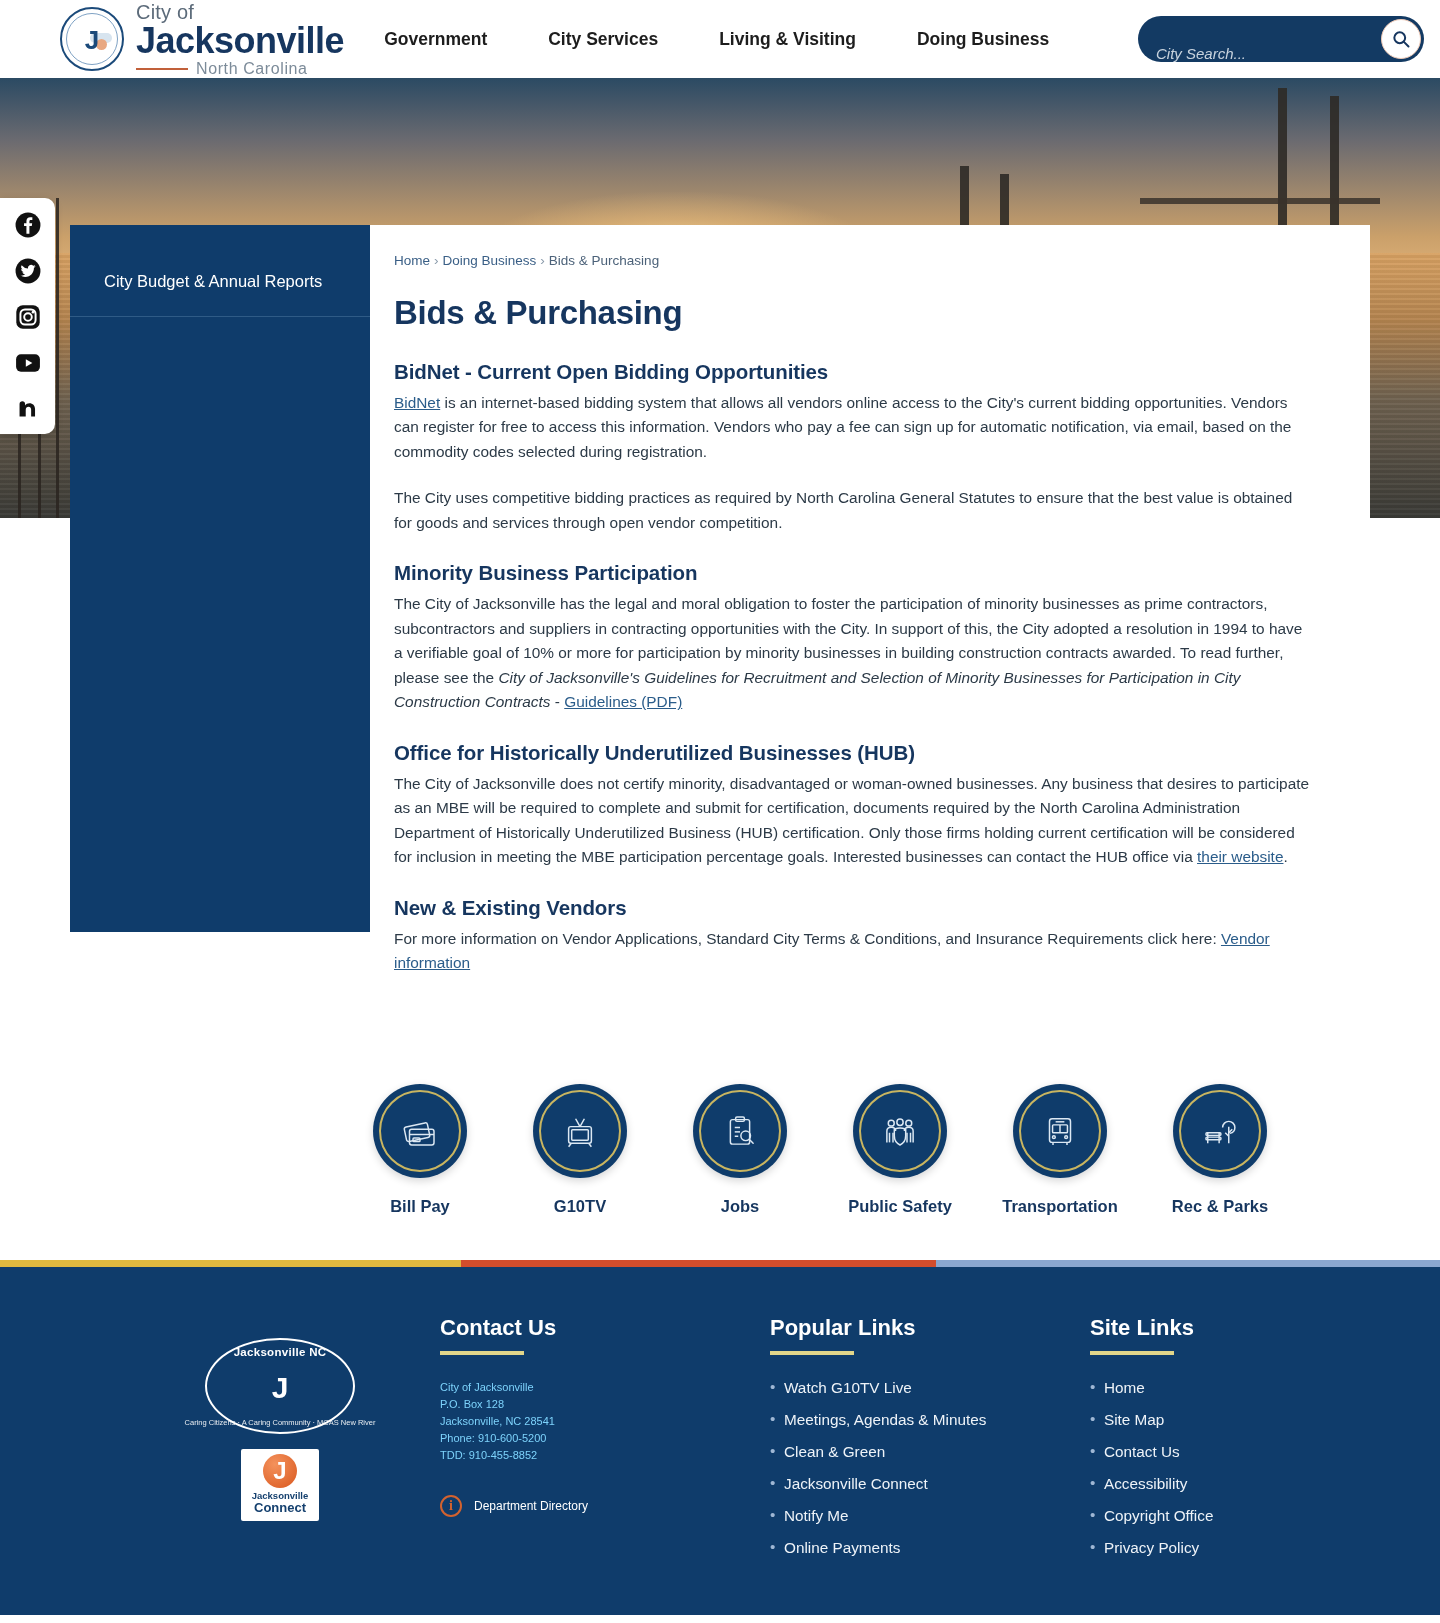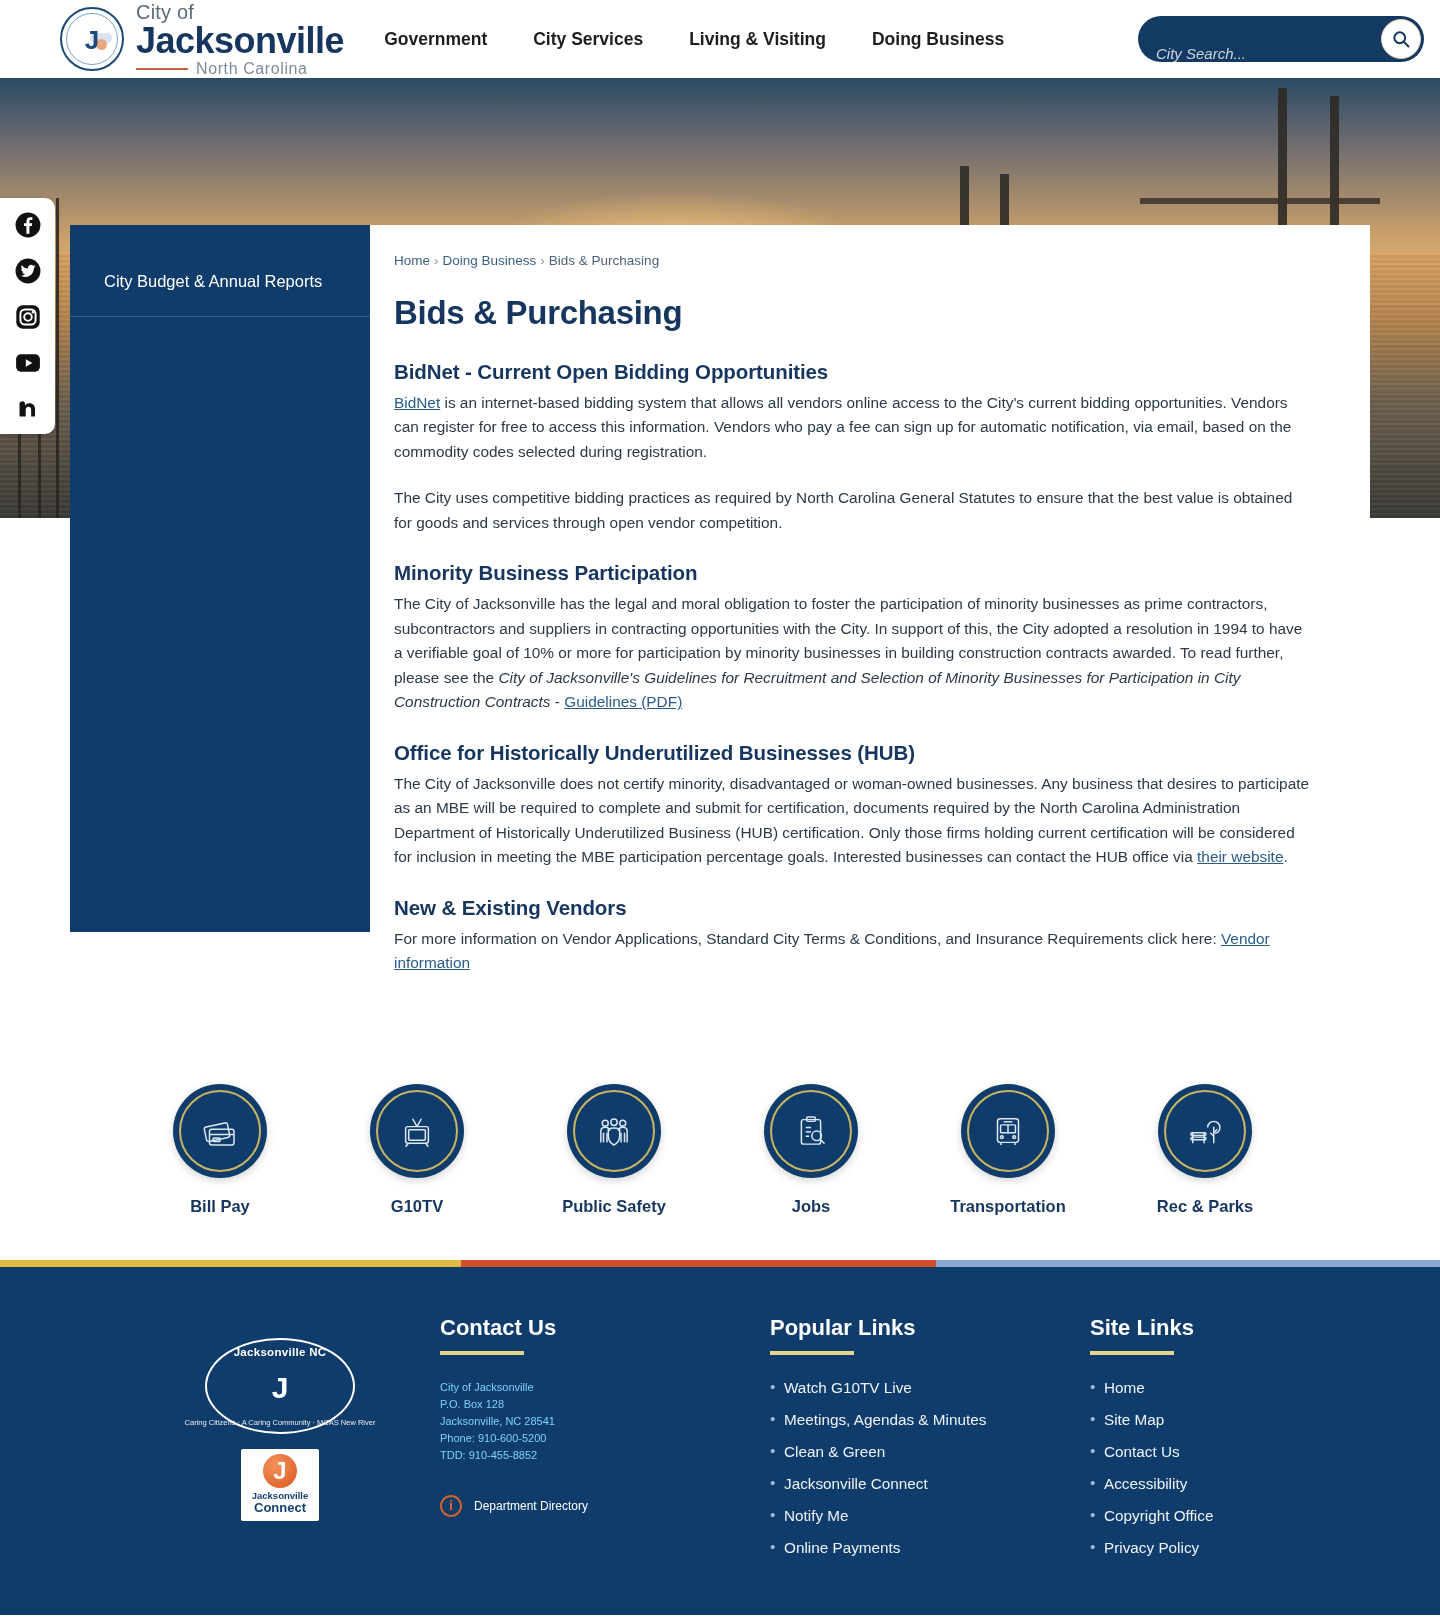--- a/index.html
+++ b/index.html
@@ -47,21 +47,21 @@
   .wordmark { line-height: 1; }
   .wordmark .city-of { font-size: 20px; color: #5c6b7a; letter-spacing: .2px; }
   .wordmark .jax {
     font-size: 36px; font-weight: 800; color: #16365f;
     letter-spacing: -0.5px; margin-top: 1px;
   }
   .wordmark .state-row { display: flex; align-items: center; gap: 8px; margin-top: 2px; }
   .wordmark .rule { width: 52px; height: 2px; background: #c1603a; }
   .wordmark .nc { font-size: 16px; color: #7c8b99; letter-spacing: .6px; }
 
-  .mainnav { display: flex; align-items: center; gap: 46px; margin-left: 40px; }
+  .mainnav { display: flex; align-items: center; gap: 61px; margin-left: 40px; }
   .mainnav a {
     font-size: 17.5px; font-weight: 700; color: #1d1d1d;
     text-decoration: none; white-space: nowrap;
   }
 
   .searchwrap {
     margin-left: auto; width: 286px; height: 46px;
     background: #133a63; border-radius: 24px;
     display: flex; align-items: flex-end; padding-left: 18px; position: relative;
   }
@@ -160,21 +160,21 @@
   .sec-block p {
     font-size: 15.4px; line-height: 1.59; color: #2c3a47; max-width: 960px;
   }
   .sec-block p + p { margin-top: 22px; }
   .content a.inline { color: #2a5c8a; text-decoration: underline; }
   .content em { font-style: italic; }
 
   
   .quicklinks {
     width: 1280px; margin: 42px auto 0 auto;
-    display: flex; justify-content: flex-start; padding: 0 60px; gap: 37px;
+    display: flex; justify-content: flex-end; padding: 0 60px;
   }
   .ql { width: 160px; text-align: center; cursor: pointer; }
   .ql .circle {
     width: 94px; height: 94px; border-radius: 50%;
     background: #0f3c6b; margin: 0 auto;
     display: flex; align-items: center; justify-content: center;
     box-shadow: 0 3px 8px rgba(0,0,0,.16);
     position: relative;
   }
   .ql .circle::after {
@@ -400,48 +400,48 @@
         <line x1="14" y1="38" x2="11" y2="42"></line>
           <line x1="34" y1="38" x2="37" y2="42"></line>
       </svg>
     </div>
     <div class="lbl">G10TV</div>
   </div>
 
   <div class="ql">
     <div class="circle">
       <svg width="42" height="42" viewBox="0 0 48 48" fill="none" stroke="#dce8f3" stroke-width="1.7">
+        <rect x="13" y="11" width="22" height="28" rx="2.5"></rect>
+        <rect x="19" y="8" width="10" height="5" rx="1.5"></rect>
+        <line x1="18" y1="20" x2="24" y2="20"></line>
+          <line x1="18" y1="25" x2="24" y2="25"></line>
+          <line x1="18" y1="30" x2="22" y2="30"></line>
+        <circle cx="30.5" cy="29.5" r="5.5"></circle>
+          <line x1="34.5" y1="33.5" x2="39" y2="38" stroke-linecap="round"></line>
+      </svg>
+    </div>
+    <div class="lbl">Jobs</div>
+  </div>
+
+  <div class="ql">
+    <div class="circle">
+      <svg width="42" height="42" viewBox="0 0 48 48" fill="none" stroke="#dce8f3" stroke-width="1.7">
         <circle cx="14" cy="15" r="3.4"></circle>
           <circle cx="24" cy="14" r="3.6"></circle>
           <circle cx="34" cy="15" r="3.4"></circle>
         <path d="M9 37V24c0-2.6 2-4.4 5-4.4s5 1.8 5 4.4"></path>
         <path d="M29 24c0-2.6 2-4.4 5-4.4s5 1.8 5 4.4V37"></path>
         <path d="M24 40c-5-2.4-6.5-6-6.5-10.5V22c2-.8 4.3-1.4 6.5-1.4s4.5.6 6.5 1.4v7.5C30.5 34 29 37.6 24 40z"></path>
         <line x1="12" y1="26" x2="12" y2="37"></line>
           <line x1="16" y1="26" x2="16" y2="37"></line>
         <line x1="32" y1="26" x2="32" y2="37"></line>
           <line x1="36" y1="26" x2="36" y2="37"></line>
       </svg>
     </div>
     <div class="lbl">Public Safety</div>
-  </div>
-
-  <div class="ql">
-    <div class="circle">
-      <svg width="42" height="42" viewBox="0 0 48 48" fill="none" stroke="#dce8f3" stroke-width="1.7">
-        <rect x="13" y="11" width="22" height="28" rx="2.5"></rect>
-        <rect x="19" y="8" width="10" height="5" rx="1.5"></rect>
-        <line x1="18" y1="20" x2="24" y2="20"></line>
-          <line x1="18" y1="25" x2="24" y2="25"></line>
-          <line x1="18" y1="30" x2="22" y2="30"></line>
-        <circle cx="30.5" cy="29.5" r="5.5"></circle>
-          <line x1="34.5" y1="33.5" x2="39" y2="38" stroke-linecap="round"></line>
-      </svg>
-    </div>
-    <div class="lbl">Jobs</div>
   </div>
 
   <div class="ql">
     <div class="circle">
       <svg width="42" height="42" viewBox="0 0 48 48" fill="none" stroke="#dce8f3" stroke-width="1.7">
         <rect x="12" y="10" width="24" height="27" rx="3"></rect>
         <line x1="19" y1="13.5" x2="29" y2="13.5"></line>
         <rect x="15.5" y="17" width="17" height="9" rx="1"></rect>
         <line x1="24" y1="17" x2="24" y2="26"></line>
         <circle cx="17" cy="31" r="1.6"></circle>

